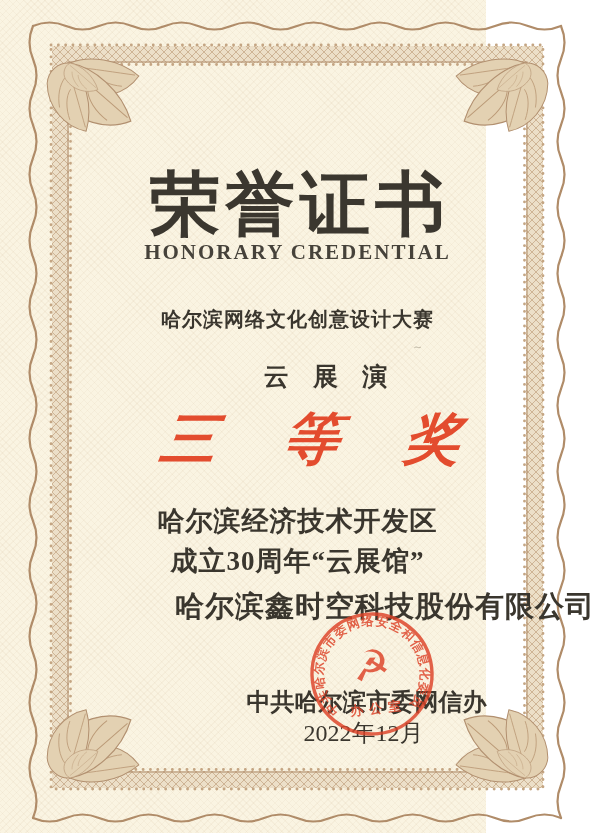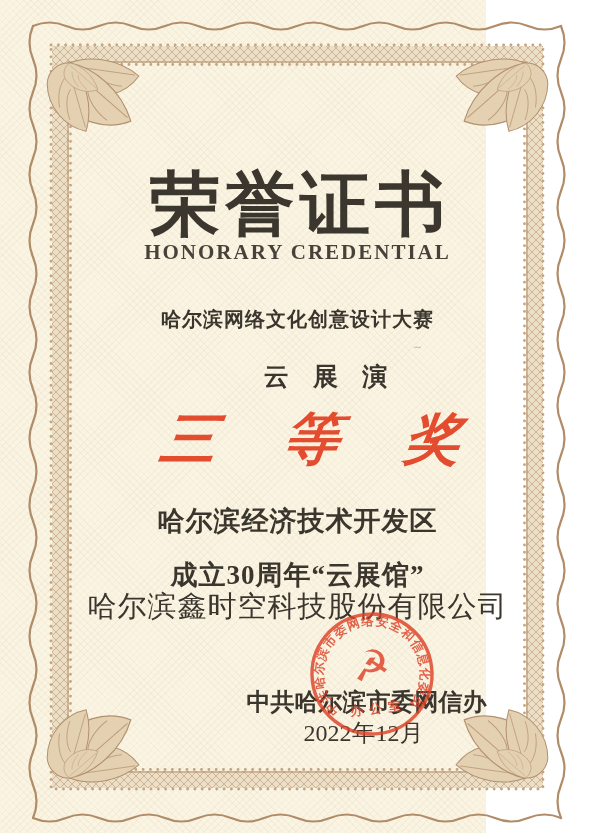--- a/index.html
+++ b/index.html
@@ -20,22 +20,22 @@
   .leaf-vein{fill:none;stroke:#bb9a77;stroke-width:.8;}
   .txt{position:absolute;left:0;width:595px;text-align:center;color:#3a362e;white-space:nowrap;}
   .title-cn{top:158px;font-size:70px;font-weight:700;letter-spacing:5px;text-indent:5px;color:#3b372f;}
   .title-en{top:240px;font-size:21px;font-weight:700;letter-spacing:2px;color:#46423a;}
   .line1{top:306px;font-size:20px;font-weight:600;letter-spacing:1px;}
   .line2{top:360px;font-size:25px;font-weight:600;letter-spacing:9px;text-indent:9px;padding-left:28px;}
   .award{top:402px;font-size:56px;font-weight:700;font-style:italic;color:#e34c2e;
          letter-spacing:26px;text-indent:26px;}
   .award span{display:inline-block;transform:skewX(-8deg);}
   .line3{top:503px;font-size:27px;font-weight:600;letter-spacing:1px;}
-  .line4{top:557px;font-size:27px;font-weight:600;letter-spacing:1px;}
-  .company{top:587px;font-size:29px;font-weight:400;letter-spacing:1px;}
+  .line4{top:543px;font-size:27px;font-weight:600;letter-spacing:1px;}
+  .company{top:587px;font-size:29px;font-weight:700;letter-spacing:1px;text-align:right;}
   .issuer{top:686px;font-size:24px;font-weight:700;left:69px;}
   .date{top:717px;font-size:24px;left:66px;}
   .seal{position:absolute;left:305px;top:607px;width:134px;height:134px;
         opacity:.82;transform:rotate(-6deg);}
   .seal-stroke{fill:none;stroke:#dd4227;stroke-width:3.4;}
   .seal-text{fill:#dd4227;font-weight:700;}
   .artifact{position:absolute;left:413px;top:341px;color:#9a917f;font-size:11px;opacity:.6;}
 </style>
 </head>
 <body>

